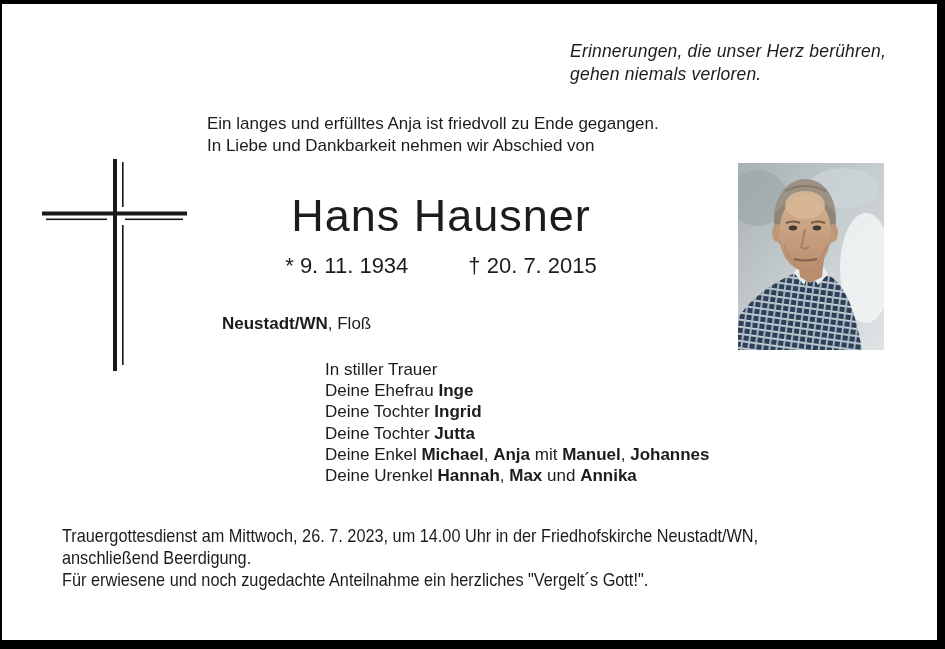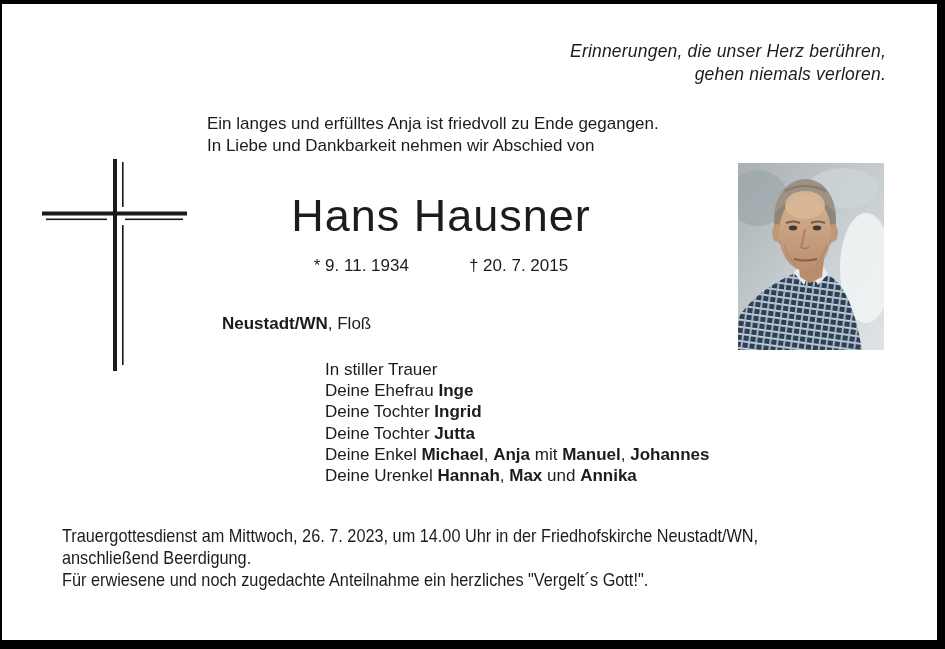--- a/index.html
+++ b/index.html
@@ -14,21 +14,20 @@
     position: absolute;
     left: 2px; top: 4px;
     width: 935px; height: 636px;
     background: #fff;
   }
   .abs { position: absolute; }
 
   
   .quote {
     top: 36px; right: 51px;
-    text-align: right;
     font-style: italic;
     font-size: 17.5px;
     line-height: 23px;
     letter-spacing: 0.2px;
   }
 
   
   .intro {
     left: 205px; top: 109px;
     font-size: 17px;
@@ -46,21 +45,21 @@
     letter-spacing: 1px;
   }
 
   
   .dates-row {
     left: 203px; top: 250px;
     width: 472px;
     display: flex;
     justify-content: center;
     gap: 60px;
-    font-size: 17px;
+    font-size: 22px;
     line-height: 24px;
     align-items: center;
   }
 
   
   .residence {
     left: 220px; top: 308px;
     font-size: 17px;
     line-height: 24px;
   }

